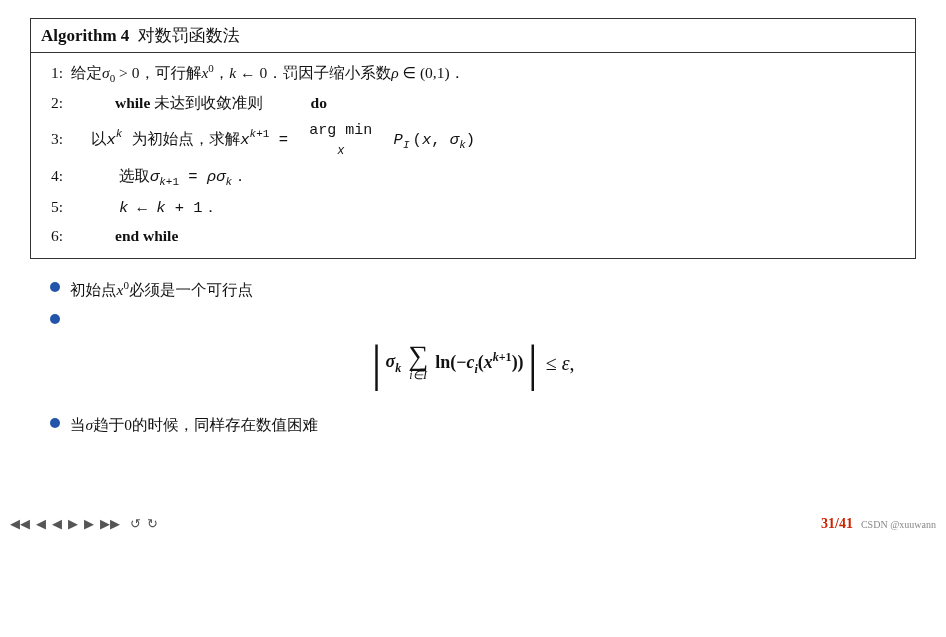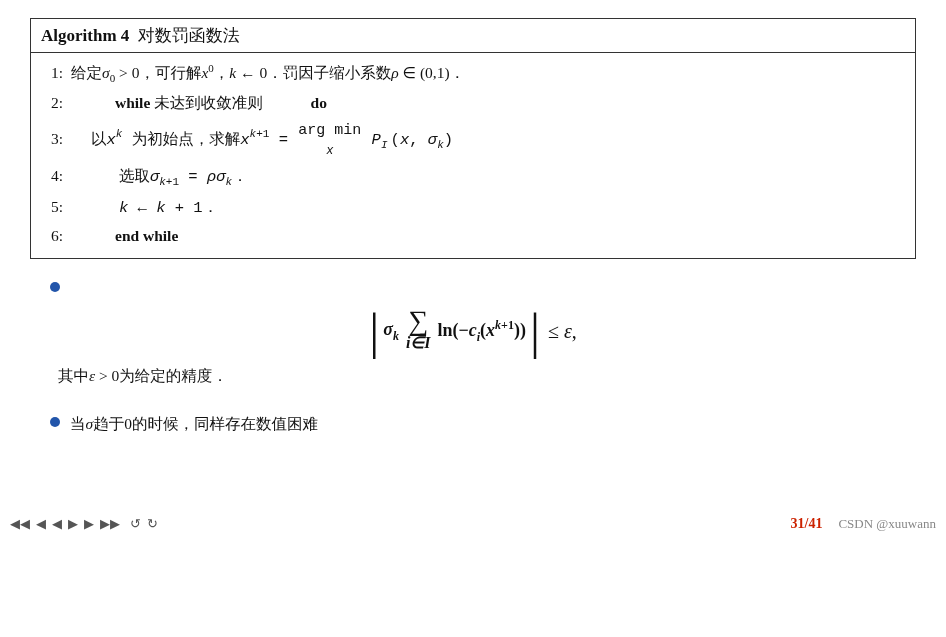--- a/index.html
+++ b/index.html
@@ -151,21 +151,21 @@
       color: #555;
     }
 
     .page-num {
       font-size: 14px;
       font-weight: bold;
       color: #cc2200;
     }
 
     .csdn-watermark {
-      font-size: 13px;
+      font-size: 10px;
       color: #888;
     }
 
     sup { font-size: 11px; }
     sub { font-size: 11px; }
 
     .indent1 { padding-left: 20px; font-family: Liberation Mono, monospace; }
   </style>
 </head>
 <body>
@@ -190,21 +190,21 @@
         <span class="alg-num">2:</span>
         <span class="alg-content">
           <strong class="kw-bold">while</strong> 未达到收敛准则 <strong class="kw-bold">do</strong>
         </span>
       </div>
 
       <div class="alg-line">
         <span class="alg-num">3:</span>
         <span class="alg-content indent1">
           以<em>x</em><sup><em>k</em></sup> 为初始点，求解<em>x</em><sup><em>k</em>+1</sup> = 
-          <span style="display:inline-flex; flex-direction:column; align-items:center; vertical-align:middle; margin: 0 1px;">
+          <span style="display:inline-flex; flex-direction:column; align-items:center; vertical-align:middle; margin: 0 12px;">
             <span style="font-size:15px;">arg min</span>
             <span style="font-size:12px; font-style:italic; margin-top:-3px;"><em>x</em></span>
           </span>
           <em>P</em><sub><em>I</em></sub> (<em>x</em>, <em>σ</em><sub><em>k</em></sub>)
         </span>
       </div>
 
       <div class="alg-line">
         <span class="alg-num">4:</span>
         <span class="alg-content indent1">
@@ -224,76 +224,77 @@
         <span class="alg-content">
           <strong class="kw-bold">end while</strong>
         </span>
       </div>
 
     </div>
   </div>
 
   <div class="bullet-list">
 
-
     <div class="bullet-item">
       <div class="bullet-dot"></div>
+      <span>初始点<em>x</em><sup>0</sup>必须是一个可行点</span>
+    </div>
+
+    <div class="bullet-item">
+      <div class="bullet-dot"></div>
     </div>
 
   </div>
 
   <div class="formula-area">
     <div class="formula-inner">
 
       <span class="abs-bracket" style="font-size:50px; font-weight:200;">|</span>
 
       <span style="font-style:italic; font-size:18px;font-weight:bold;">
         <em>σ</em><sub style="font-size:12px;"><em>k</em></sub>
       </span>
 
       <span style="display:inline-flex; flex-direction:column; align-items:center; vertical-align:middle; font-size:18px; margin: 0 3px;">
         <span style="font-size:28px; line-height:1;">∑</span>
-        <span style="font-size:16px; margin-top:-4px; font-style:italic;font-weight:bold;"><em>i</em>∈<em>I</em></span>
+        <span style="font-size:12px; margin-top:-4px; font-style:italic;"><em>i</em>∈<em>I</em></span>
       </span>
 
       <span style="font-style:normal; font-size:18px;font-weight:bold;">
         ln(−<em>c</em><sub style="font-size:12px;"><em>i</em></sub>(<em>x</em><sup style="font-size:12px;"><em>k</em>+1</sup>))
       </span>
 
       <span class="abs-bracket" style="font-size:50px; font-weight:200;">|</span>
 
       <span style="font-size:20px; margin-left:4px;">
         ≤ <em>ε</em>,
       </span>
     </div>
   </div>
 
-  <div class="remark-text">
-    其中<em>ε</em> &gt; 0为给定的精度．
-  </div>
 
   <div class="bullet-list bottom-bullet" style="margin-top:25px;">
     <div class="bullet-item">
       <div class="bullet-dot"></div>
       <span>当<em>σ</em>趋于0的时候，同样存在数值困难</span>
     </div>
   </div>
 
   <div class="footer">
     <div class="footer-nav">
       <span class="nav-arrow">◀◀</span>
       <span class="nav-arrow">◀</span>
       <span class="nav-arrow">◀</span>
       <span class="nav-arrow">▶</span>
       <span class="nav-arrow">▶</span>
       <span class="nav-arrow">▶▶</span>
       <span class="nav-arrow" style="margin-left:4px;">↺</span>
       <span class="nav-arrow">↻</span>
     </div>
-    <div style="display:flex; align-items:center; gap:16px;">
+    <div style="display:flex; align-items:center; gap:8px;">
       <span class="page-num">
         <span>31</span>/<span>41</span>
       </span>
       <span class="csdn-watermark">CSDN @xuuwann</span>
     </div>
   </div>
 
 </div>
 
 </body></html>

